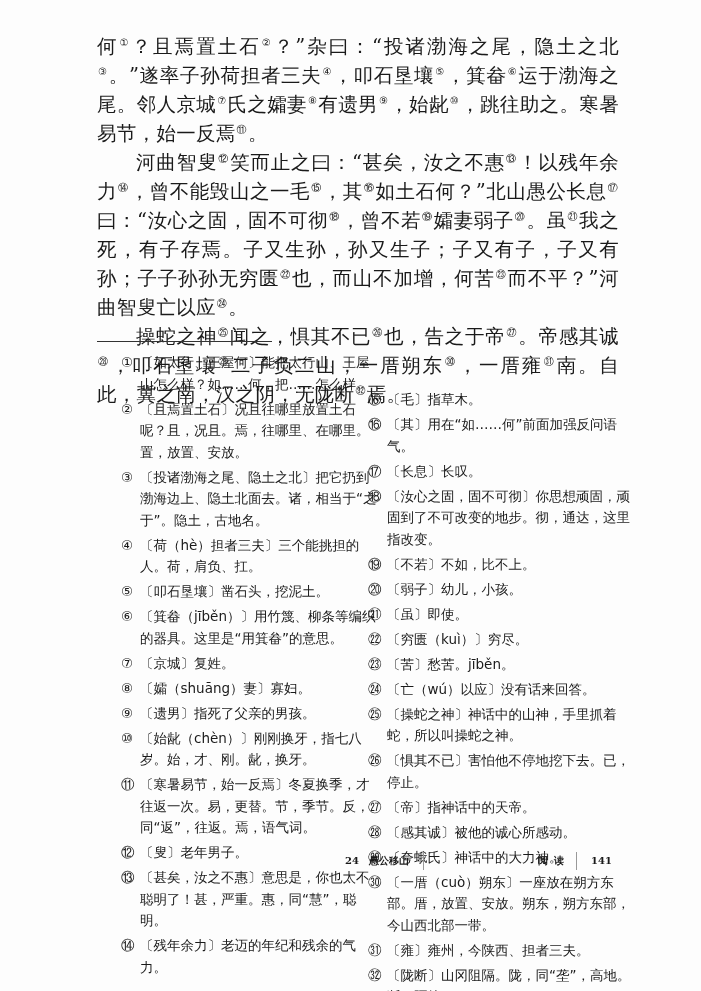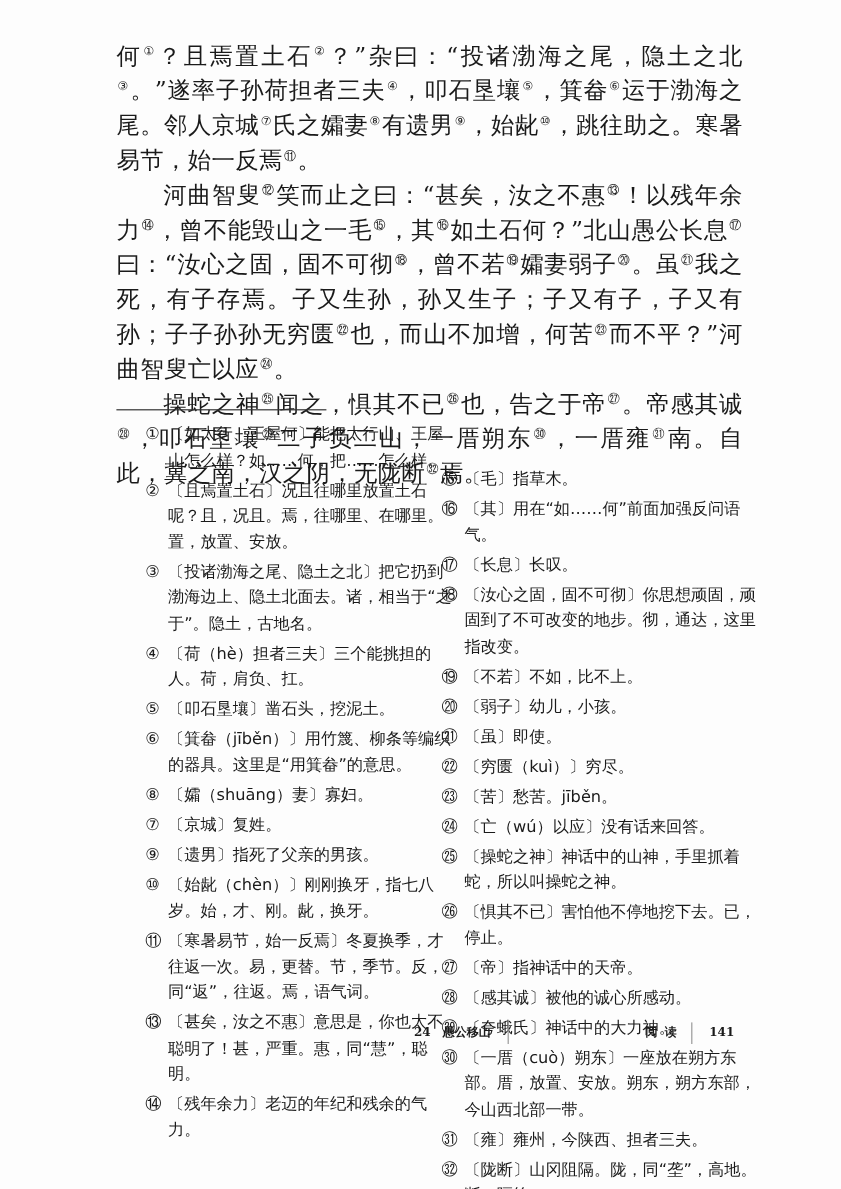--- a/index.html
+++ b/index.html
@@ -33,25 +33,26 @@
 
 <div class="rule"></div>
 
 <div class="notes left" id="notes-left">
     <div class="note"><span class="num">①</span><span>〔如太行、王屋何〕能把太行山、王屋山怎么样？如……何，把……怎么样。</span></div>
     <div class="note"><span class="num">②</span><span>〔且焉置土石〕况且往哪里放置土石呢？且，况且。焉，往哪里、在哪里。置，放置、安放。</span></div>
     <div class="note"><span class="num">③</span><span>〔投诸渤海之尾、隐土之北〕把它扔到渤海边上、隐土北面去。诸，相当于“之于”。隐土，古地名。</span></div>
     <div class="note"><span class="num">④</span><span>〔荷（hè）担者三夫〕三个能挑担的人。荷，肩负、扛。</span></div>
     <div class="note"><span class="num">⑤</span><span>〔叩石垦壤〕凿石头，挖泥土。</span></div>
     <div class="note"><span class="num">⑥</span><span>〔箕畚（jīběn）〕用竹篾、柳条等编织的器具。这里是“用箕畚”的意思。</span></div>
+    <div class="note"><span class="num">⑦</span><span>〔京城〕复姓。</span></div>
     <div class="note"><span class="num">⑧</span><span>〔孀（shuāng）妻〕寡妇。</span></div>
-    <div class="note"><span class="num">⑦</span><span>〔京城〕复姓。</span></div>
     <div class="note"><span class="num">⑨</span><span>〔遗男〕指死了父亲的男孩。</span></div>
     <div class="note"><span class="num">⑩</span><span>〔始龀（chèn）〕刚刚换牙，指七八岁。始，才、刚。龀，换牙。</span></div>
     <div class="note"><span class="num">⑪</span><span>〔寒暑易节，始一反焉〕冬夏换季，才往返一次。易，更替。节，季节。反，同“返”，往返。焉，语气词。</span></div>
+    <div class="note"><span class="num">⑫</span><span>〔叟〕老年男子。</span></div>
     <div class="note"><span class="num">⑬</span><span>〔甚矣，汝之不惠〕意思是，你也太不聪明了！甚，严重。惠，同“慧”，聪明。</span></div>
     <div class="note"><span class="num">⑭</span><span>〔残年余力〕老迈的年纪和残余的气力。</span></div>
   </div>
 <div class="notes right" id="notes-right">
     <div class="note"><span class="num">⑮</span><span>〔毛〕指草木。</span></div>
     <div class="note"><span class="num">⑯</span><span>〔其〕用在“如……何”前面加强反问语气。</span></div>
     <div class="note"><span class="num">⑰</span><span>〔长息〕长叹。</span></div>
     <div class="note"><span class="num">⑱</span><span>〔汝心之固，固不可彻〕你思想顽固，顽固到了不可改变的地步。彻，通达，这里指改变。</span></div>
     <div class="note"><span class="num">⑲</span><span>〔不若〕不如，比不上。</span></div>
     <div class="note"><span class="num">⑳</span><span>〔弱子〕幼儿，小孩。</span></div>

